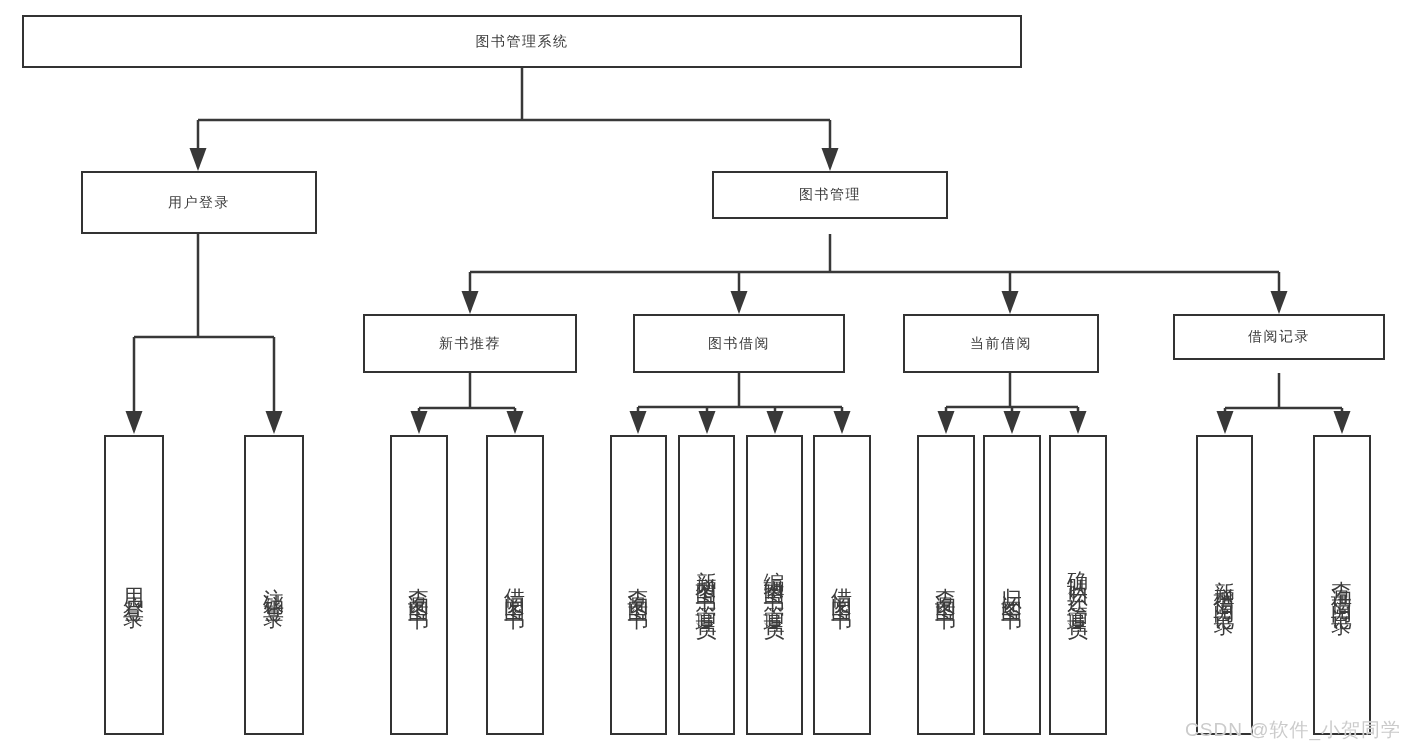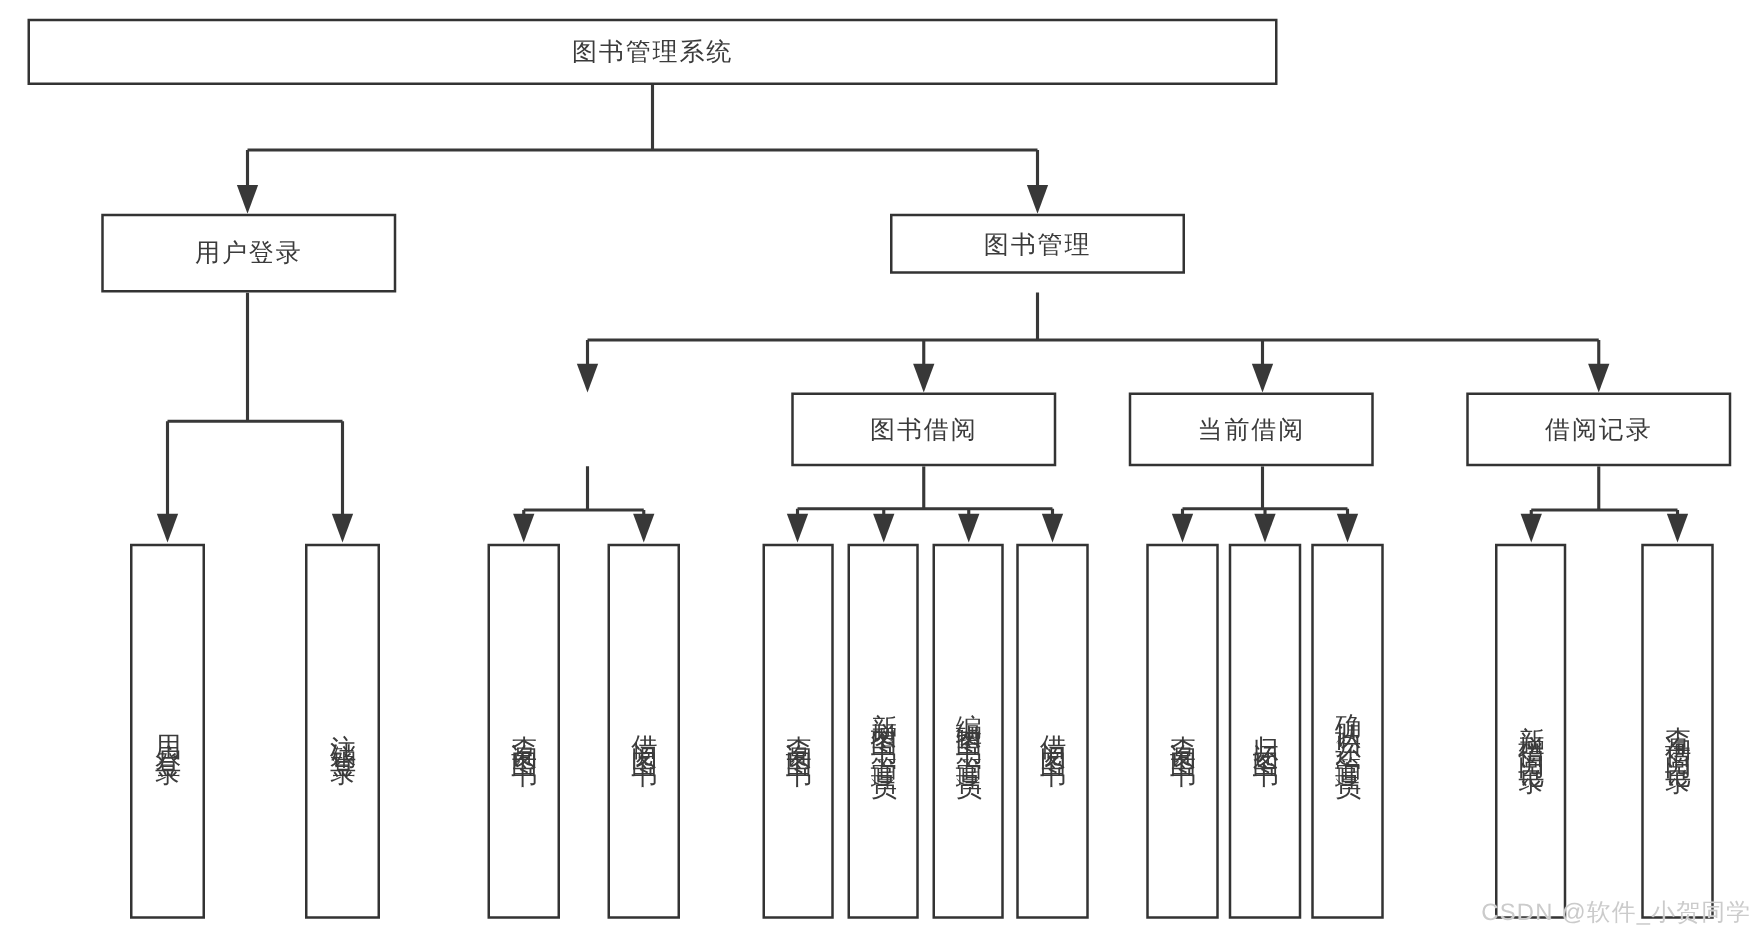--- a/index.html
+++ b/index.html
@@ -26,21 +26,21 @@
     box-sizing: border-box;
     background: #ffffff;
     border: 2.5px solid #333333;
     color: #3b3b3b;
     display: flex;
     align-items: center;
     justify-content: center;
     z-index: 1;
   }
   .box {
-    font-size: 20px;
+    font-size: 14px;
     letter-spacing: 1.5px;
     white-space: nowrap;
   }
   .vbox {
     writing-mode: vertical-rl;
     text-orientation: mixed;
     font-size: 21px;
     letter-spacing: 7px;
     line-height: 1;
   }
@@ -118,23 +118,24 @@
       <polygon points="1216.5,411 1233.5,411 1225,434"></polygon>
       <polygon points="1333.5,411 1350.5,411 1342,434"></polygon>
     </g>
   </svg>
 
   <div class="box" style="left:22px; top:15px; width:1000px; height:53px;">图书管理系统</div>
 
   <div class="box" style="left:81px; top:171px; width:236px; height:63px;">用户登录</div>
   <div class="box" style="left:712px; top:171px; width:236px; height:48px;">图书管理</div>
 
+  <div class="box" style="left:363px; top:314px; width:214px; height:59px;">新书推荐</div>
   <div class="box" style="left:633px; top:314px; width:212px; height:59px;">图书借阅</div>
   <div class="box" style="left:903px; top:314px; width:196px; height:59px;">当前借阅</div>
-  <div class="box" style="left:1173px; top:314px; width:212px; height:59px;">借阅记录</div>
+  <div class="box" style="left:1173px; top:314px; width:212px; height:46px;">借阅记录</div>
 
   <div class="vbox" style="left:104px; top:435px; width:60px; height:300px;">用户登录</div>
   <div class="vbox" style="left:244px; top:435px; width:60px; height:300px;">注销登录</div>
 
   <div class="vbox" style="left:390px; top:435px; width:58px; height:300px;">查询图书</div>
   <div class="vbox" style="left:486px; top:435px; width:58px; height:300px;">借阅图书</div>
 
   <div class="vbox" style="left:610px; top:435px; width:57px; height:300px;">查询图书</div>
   <div class="vbox" style="left:678px; top:435px; width:57px; height:300px;">新增图书（管理员）</div>
   <div class="vbox" style="left:746px; top:435px; width:57px; height:300px;">编辑图书（管理员）</div>

